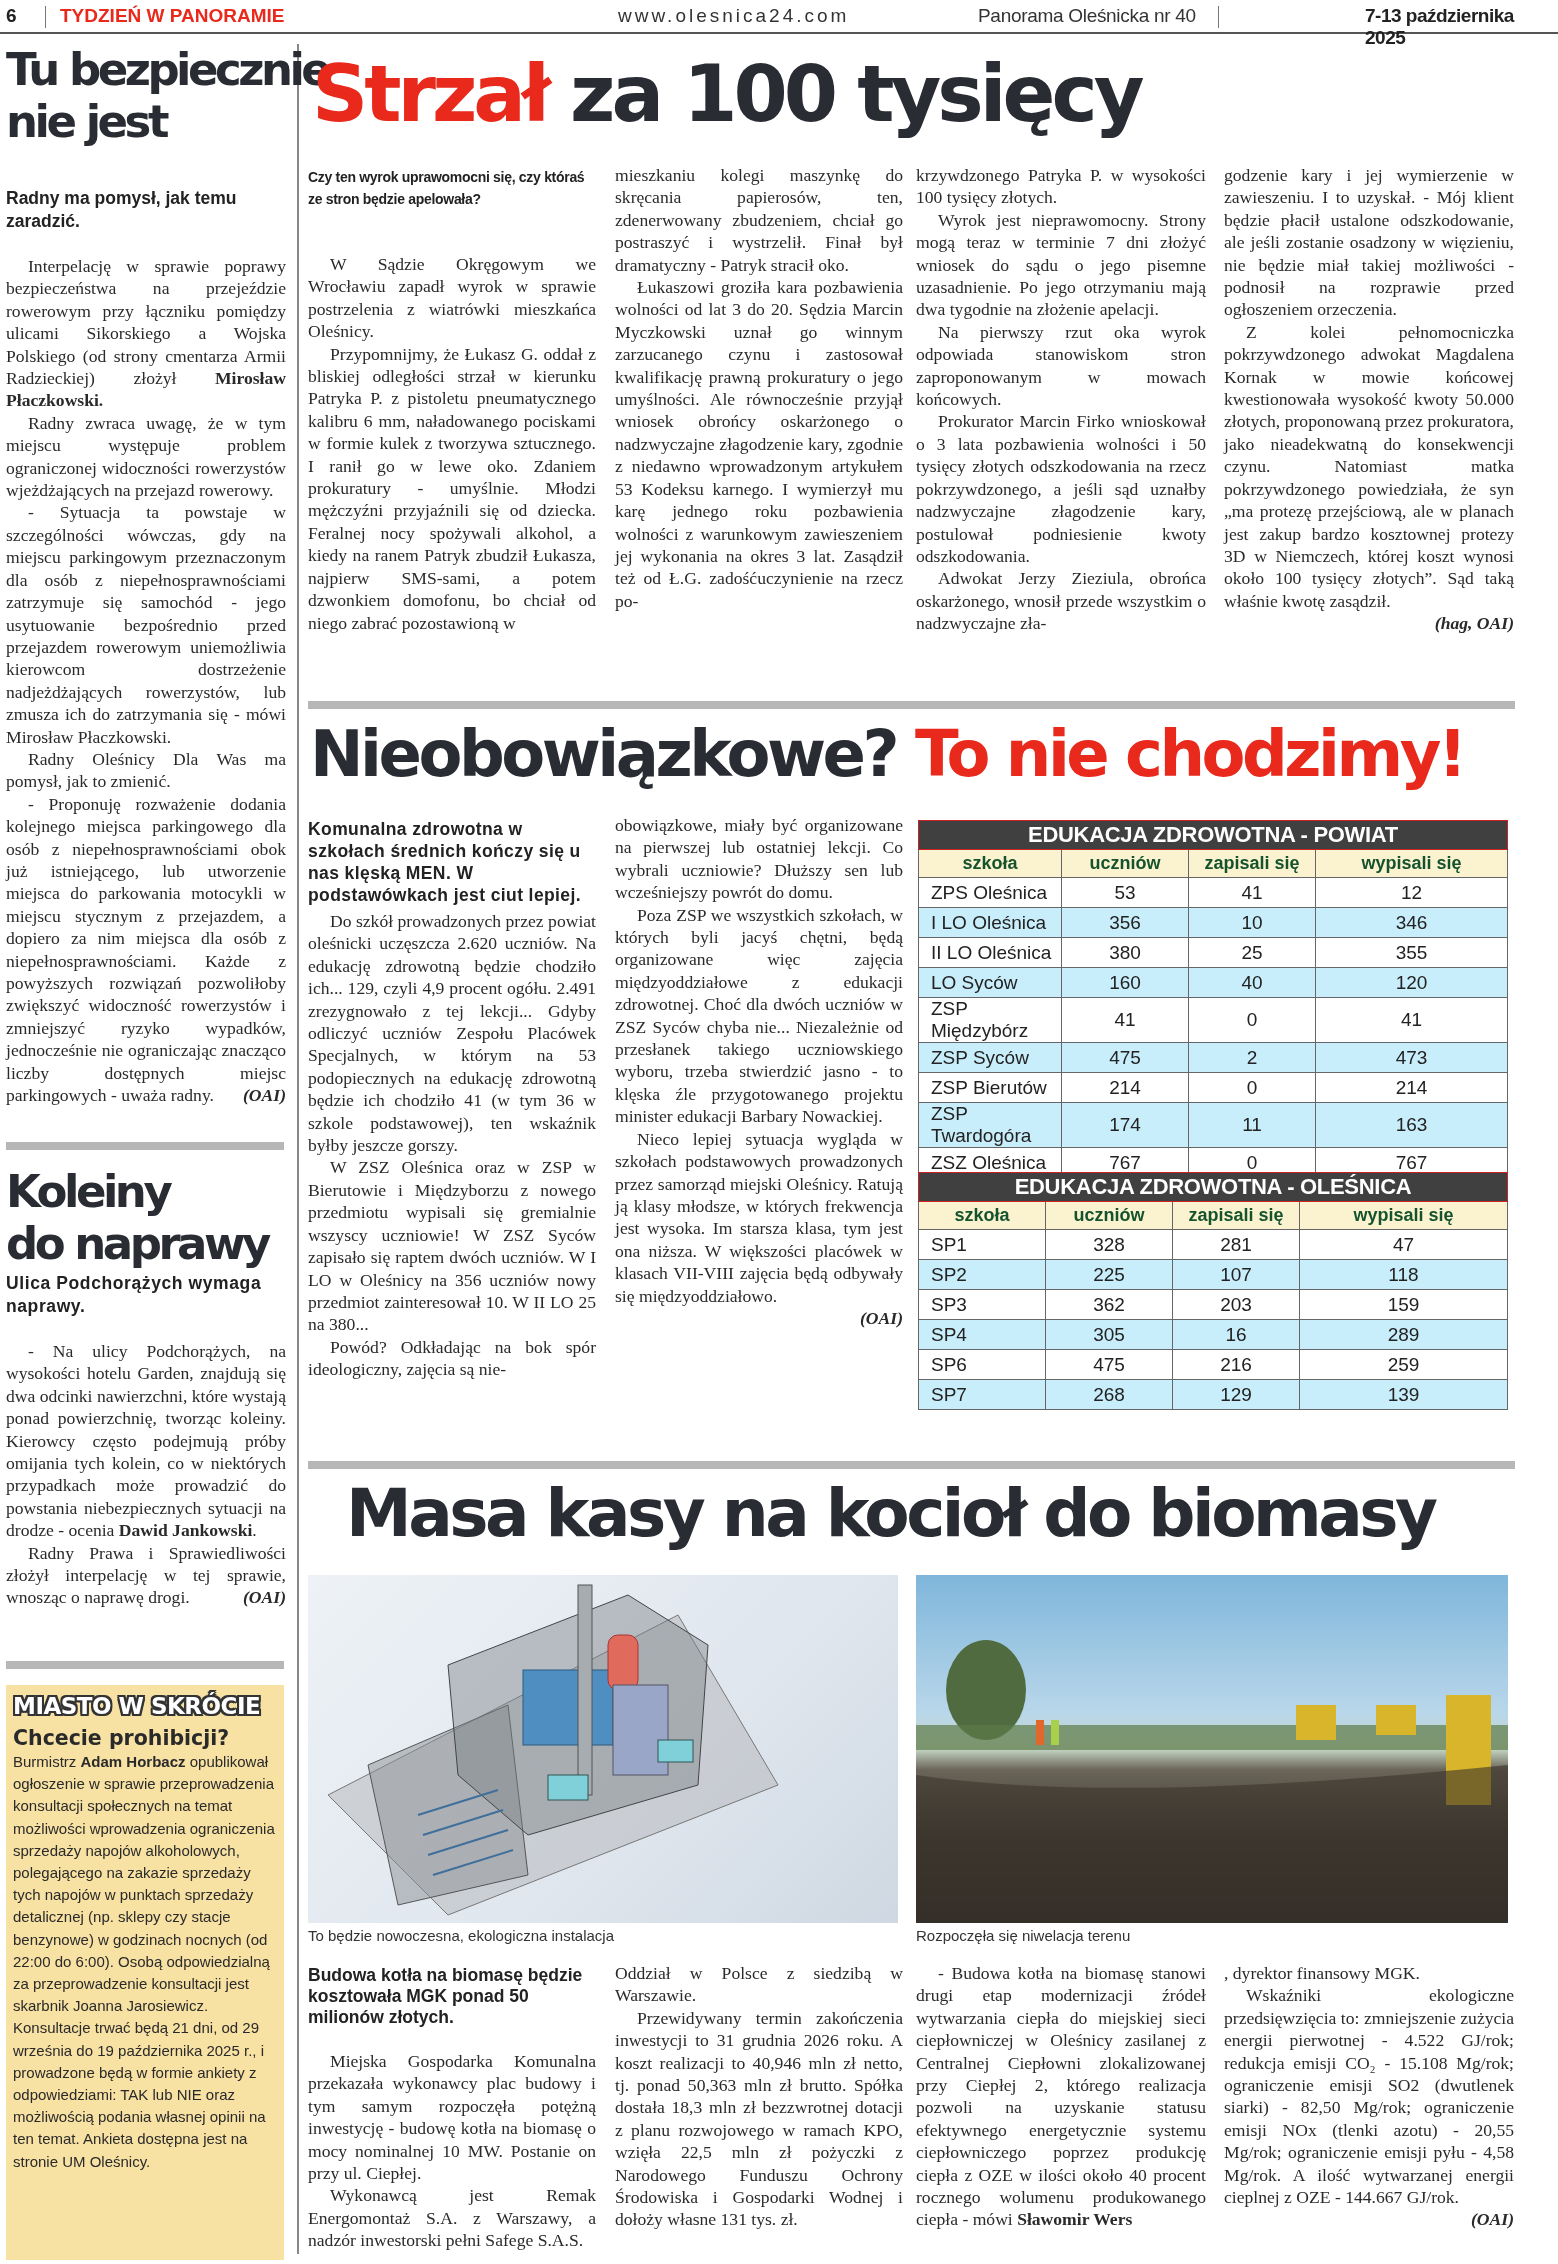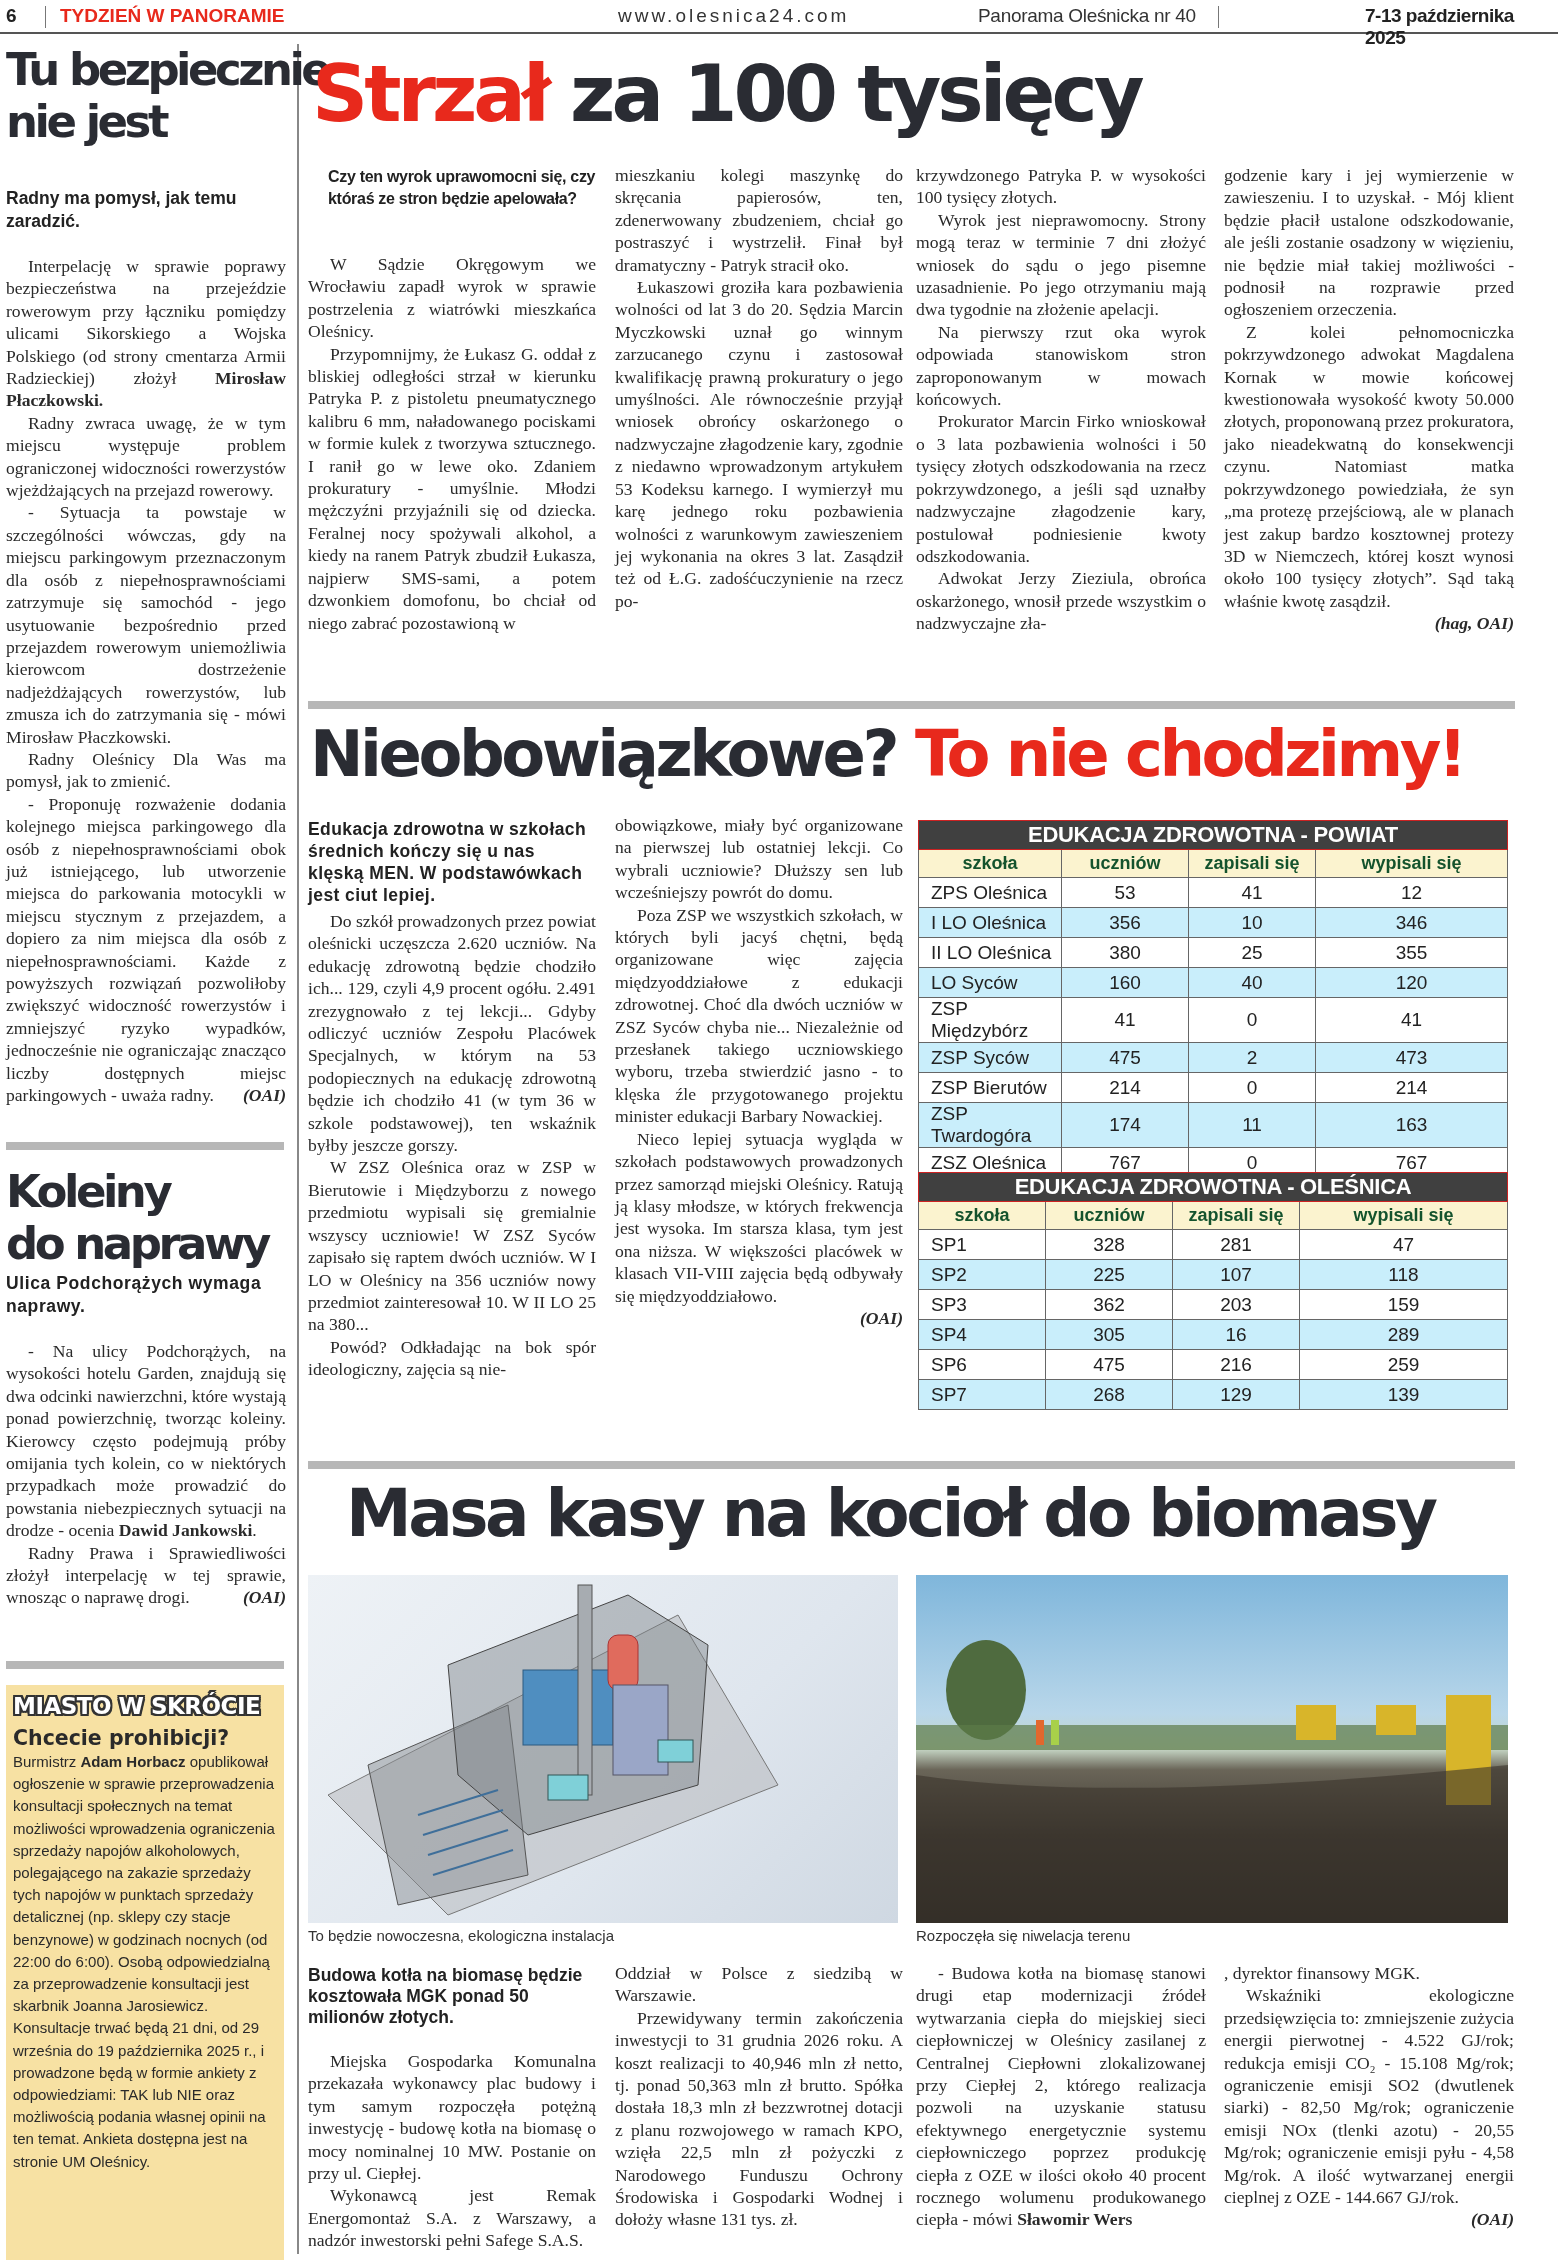--- a/index.html
+++ b/index.html
@@ -92,21 +92,21 @@
   <div class="box-title">MIASTO W SKRÓCIE</div>
   <div class="box-h">Chcecie prohibicji?</div>
   <div class="box-p">
     <span>Burmistrz </span><b>Adam Horbacz</b><span> opublikował ogłoszenie w sprawie przeprowadzenia konsultacji społecznych na temat możliwości wprowadzenia ograniczenia sprzedaży napojów alkoholowych, polegającego na zakazie sprzedaży tych napojów w punktach sprzedaży detalicznej (np. sklepy czy stacje benzynowe) w godzinach nocnych (od 22:00 do 6:00). Osobą odpowiedzialną za przeprowadzenie konsultacji jest skarbnik Joanna Jarosiewicz. Konsultacje trwać będą 21 dni, od 29 września do 19 października 2025 r., i prowadzone będą w formie ankiety z odpowiedziami: TAK lub NIE oraz możliwością podania własnej opinii na ten temat. Ankieta dostępna jest na stronie UM Oleśnicy.</span>
   </div>
 </div>
 
 <div class="head" style="left:312px; top:46px; font-size:78px; line-height:96px; letter-spacing:-4px;">
   <span class="red">Strzał</span><span> za 100 tysięcy</span>
 </div>
-<div class="lead" style="left:328px; top:166px; width:288px; font-size:16px; line-height:22px; letter-spacing:-0.3px;">Czy ten wyrok uprawomocni się, czy któraś ze stron będzie apelowała?</div>
+<div class="lead" style="left:308px; top:166px; width:288px; font-size:14px; line-height:22px; letter-spacing:-0.3px;">Czy ten wyrok uprawomocni się, czy któraś ze stron będzie apelowała?</div>
 <div class="col" style="left:308px; top:253px; width:288px;">
   <p>W Sądzie Okręgowym we Wrocławiu zapadł wyrok w sprawie postrzelenia z wiatrówki mieszkańca Oleśnicy.</p>
   <p>Przypomnijmy, że Łukasz G. oddał z bliskiej odległości strzał w kierunku Patryka P. z pistoletu pneumatycznego kalibru 6 mm, naładowanego pociskami w formie kulek z tworzywa sztucznego. I ranił go w lewe oko. Zdaniem prokuratury - umyślnie. Młodzi mężczyźni przyjaźnili się od dziecka. Feralnej nocy spożywali alkohol, a kiedy na ranem Patryk zbudził Łukasza, najpierw SMS-sami, a potem dzwonkiem domofonu, bo chciał od niego zabrać pozostawioną w</p>
 </div>
 <div class="col" style="left:615px; top:164px; width:288px;">
   <p style="text-indent:0">mieszkaniu kolegi maszynkę do skręcania papierosów, ten, zdenerwowany zbudzeniem, chciał go postraszyć i wystrzelił. Finał był dramatyczny - Patryk stracił oko.</p>
   <p>Łukaszowi groziła kara pozbawienia wolności od lat 3 do 20. Sędzia Marcin Myczkowski uznał go winnym zarzucanego czynu i zastosował kwalifikację prawną prokuratury o jego umyślności. Ale równocześnie przyjął wniosek obrońcy oskarżonego o nadzwyczajne złagodzenie kary, zgodnie z niedawno wprowadzonym artykułem 53 Kodeksu karnego. I wymierzył mu karę jednego roku pozbawienia wolności z warunkowym zawieszeniem jej wykonania na okres 3 lat. Zasądził też od Ł.G. zadośćuczynienie na rzecz po-</p>
 </div>
 <div class="col" style="left:916px; top:164px; width:290px;">
   <p style="text-indent:0">krzywdzonego Patryka P. w wysokości 100 tysięcy złotych.</p>
@@ -120,21 +120,21 @@
   <p>Z kolei pełnomocniczka pokrzywdzonego adwokat Magdalena Kornak w mowie końcowej kwestionowała wysokość kwoty 50.000 złotych, proponowaną przez prokuratora, jako nieadekwatną do konsekwencji czynu. Natomiast matka pokrzywdzonego powiedziała, że syn „ma protezę przejściową, ale w planach jest zakup bardzo kosztownej protezy 3D w Niemczech, której koszt wynosi około 100 tysięcy złotych”. Sąd taką właśnie kwotę zasądził.</p>
   <p>
       <span class="sig">(hag, OAI)</span>
     </p>
 </div>
 <div class="hbar" style="left:308px; top:701px; width:1207px;"></div>
 
 <div class="head" style="left:310px; top:714px; font-size:64px; line-height:80px; letter-spacing:-3.5px;">
   <span>Nieobowiązkowe?</span> <span class="red">To nie chodzimy!</span>
 </div>
-<div class="lead" style="left:308px; top:818px; width:288px; font-size:17.5px; line-height:22px; letter-spacing:0.4px;">Edukacja zdrowotna w szkołach średnich kończy się u nas klęską MEN. W podstawówkach jest ciut lepiej.</div>
+<div class="lead" style="left:308px; top:818px; width:288px; font-size:17.5px; line-height:22px; letter-spacing:0.4px;">Komunalna zdrowotna w szkołach średnich kończy się u nas klęską MEN. W podstawówkach jest ciut lepiej.</div>
 <div class="col" style="left:308px; top:910px; width:288px;">
   <p>Do szkół prowadzonych przez powiat oleśnicki uczęszcza 2.620 uczniów. Na edukację zdrowotną będzie chodziło ich... 129, czyli 4,9 procent ogółu. 2.491 zrezygnowało z tej lekcji... Gdyby odliczyć uczniów Zespołu Placówek Specjalnych, w którym na 53 podopiecznych na edukację zdrowotną będzie ich chodziło 41 (w tym 36 w szkole podstawowej), ten wskaźnik byłby jeszcze gorszy.</p>
   <p>W ZSZ Oleśnica oraz w ZSP w Bierutowie i Międzyborzu z nowego przedmiotu wypisali się gremialnie wszyscy uczniowie! W ZSZ Syców zapisało się raptem dwóch uczniów. W I LO w Oleśnicy na 356 uczniów nowy przedmiot zainteresował 10. W II LO 25 na 380...</p>
   <p>Powód? Odkładając na bok spór ideologiczny, zajęcia są nie-</p>
 </div>
 <div class="col" style="left:615px; top:814px; width:288px;">
   <p style="text-indent:0">obowiązkowe, miały być organizowane na pierwszej lub ostatniej lekcji. Co wybrali uczniowie? Dłuższy sen lub wcześniejszy powrót do domu.</p>
   <p>Poza ZSP we wszystkich szkołach, w których byli jacyś chętni, będą organizowane więc zajęcia międzyoddziałowe z edukacji zdrowotnej. Choć dla dwóch uczniów w ZSZ Syców chyba nie... Niezależnie od przesłanek takiego uczniowskiego wyboru, trzeba stwierdzić jasno - to klęska źle przygotowanego projektu minister edukacji Barbary Nowackiej.</p>
   <p>Nieco lepiej sytuacja wygląda w szkołach podstawowych prowadzonych przez samorząd miejski Oleśnicy. Ratują ją klasy młodsze, w których frekwencja jest wysoka. Im starsza klasa, tym jest ona niższa. W większości placówek w klasach VII-VIII zajęcia będą odbywały się międzyoddziałowo.</p>
   <p>

